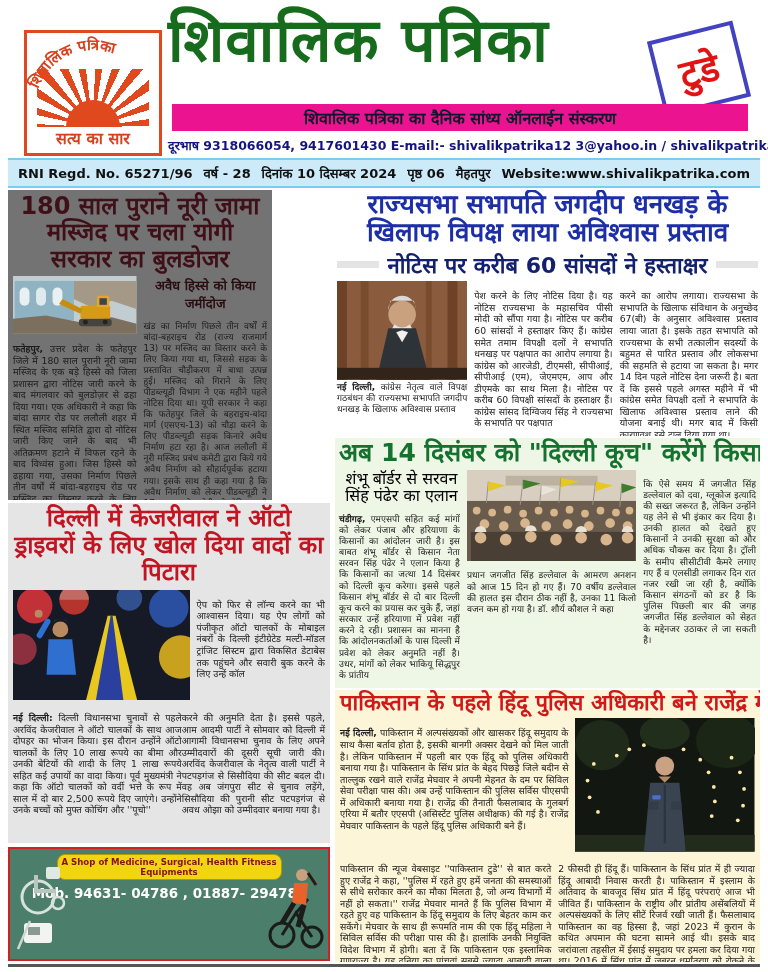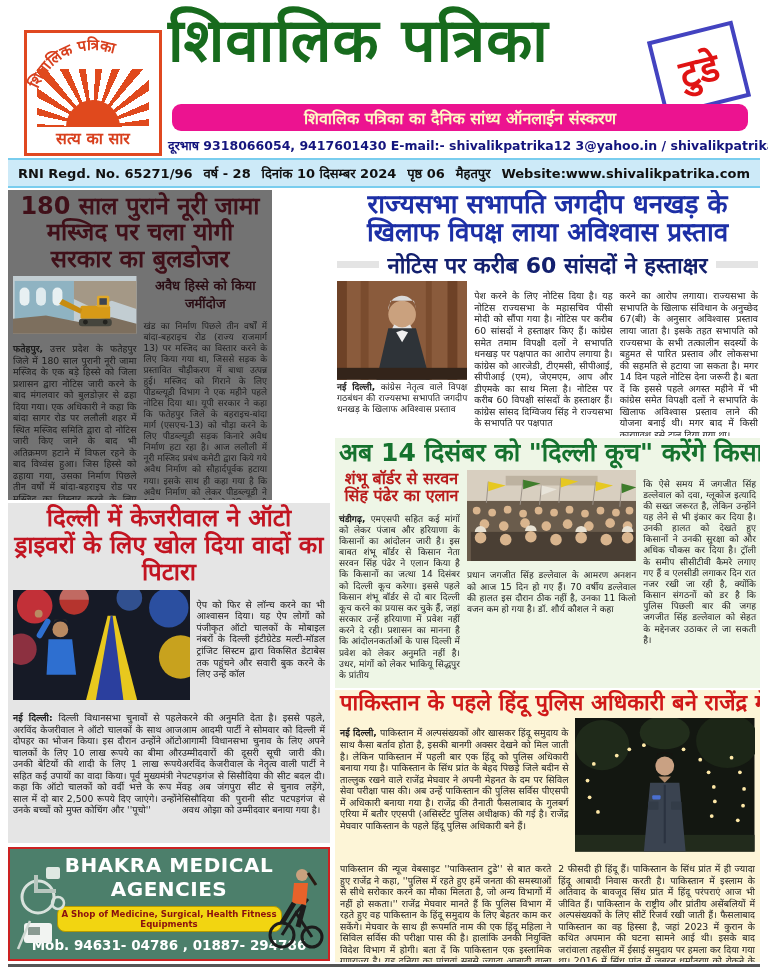--- a/index.html
+++ b/index.html
@@ -9,21 +9,21 @@
   
   .logo-box{position:absolute;left:24px;top:30px;width:138px;height:126px;border:3px solid #e04820;background:#fff;}
   .logo-arc{position:absolute;left:0;top:2px;width:132px;height:60px;}
   .sunburst{position:absolute;left:10px;top:36px;width:112px;height:58px;
     background:repeating-conic-gradient(from 266deg at 50% 100%, #e0491d 0deg 7deg, transparent 7deg 16deg);}
   .sun-core{position:absolute;bottom:0;left:50%;transform:translateX(-50%);width:54px;height:27px;background:#e0491d;border-radius:54px 54px 0 0;}
   .logo-motto{position:absolute;left:0;bottom:4px;width:100%;text-align:center;color:#d8401e;font-weight:bold;font-size:16px;}
   .np-title{position:absolute;left:168px;top:10px;width:490px;color:#176b1d;font-weight:800;font-size:60px;line-height:1.0;letter-spacing:1px;white-space:nowrap;}
   .badge-box{position:absolute;left:655px;top:30px;width:88px;height:78px;border:4px solid #4343c0;background:#fff;transform:rotate(-14deg);display:flex;align-items:center;justify-content:center;}
   .badge-box span{color:#e01414;font-weight:800;font-size:38px;}
-  .pink-banner{position:absolute;left:172px;top:104px;width:576px;height:27px;background:#ec1390;color:#fef9c3;font-weight:bold;font-size:16px;display:flex;align-items:center;justify-content:center;white-space:nowrap;border-radius:9px;}
+  .pink-banner{position:absolute;left:172px;top:104px;width:576px;height:27px;background:#ec1390;color:#0f172a;font-weight:bold;font-size:16px;display:flex;align-items:center;justify-content:center;white-space:nowrap;}
   .contact-line{position:absolute;left:168px;top:137px;width:590px;text-align:center;color:#14157d;font-weight:bold;font-size:12.5px;white-space:nowrap;}
   .info-bar{position:absolute;left:8px;top:158px;width:752px;height:26px;background:#cdeaf8;border-top:2px solid #79cdee;border-bottom:2px solid #79cdee;display:flex;align-items:center;justify-content:space-between;padding:13px 10px;font-weight:bold;font-size:13px;color:#111;}
 
   
   .art{position:absolute;overflow:hidden;}
   .col-text{text-align:justify;font-size:9.3px;line-height:1.24;color:#1c1c1c;}
   .dateline{font-weight:bold;}
   .photo{display:block;width:100%;}
 
   
@@ -57,21 +57,21 @@
   .dh-cols .c1{width:32%;}
   .dh-cols .c2,.dh-cols .c3{width:34%;}
   .caption{font-size:9px;line-height:1.22;color:#1c1c1c;text-align:justify;margin-top:2px;}
 
   .farmers{left:335px;top:438px;width:425px;height:250px;background:#eef6e6;padding:1px 4px;}
   .farmers h1{margin:0;text-align:center;font-size:25px;line-height:1.1;color:#15722e;font-weight:800;white-space:nowrap;}
   .fa-cols{display:flex;gap:7px;margin-top:3px;}
   .fa-c1{width:30%;}
   .fa-c2{width:42%;}
   .fa-c3{width:28%;}
-  .fa-sub{text-align:center;font-weight:700;font-size:16px;line-height:1.1;color:#b91c1c;margin:0 0 2px 4px;}
+  .fa-sub{text-align:center;font-weight:400;font-size:16px;line-height:1.1;color:#000000;margin:0 0 2px 4px;}
 
   .pakistan{left:335px;top:690px;width:425px;height:272px;background:#fdf5d7;padding:1px 5px;}
   .pakistan h1{margin:0;text-align:center;font-size:22px;line-height:1.1;color:#d01818;font-weight:800;white-space:nowrap;}
   .pk-row1{display:flex;gap:7px;margin-top:3px;}
   .pk-intro{width:56%;}
   .pk-photo{width:44%;}
   .pk-row2{display:flex;gap:7px;margin-top:2px;}
 
   .bottom-rule{position:absolute;left:8px;top:964px;width:752px;height:3px;background:#555;}
 </style>
@@ -184,21 +184,20 @@
     <svg class="ad-icART" style="right:4px;" width="56" height="90" viewBox="0 0 56 90">
       <circle cx="14" cy="72" r="12" fill="none" stroke="#1c1c1c" stroke-width="3"></circle>
       <circle cx="44" cy="74" r="10" fill="none" stroke="#1c1c1c" stroke-width="3"></circle>
       <path d="M14 72 L28 50 L44 74" fill="none" stroke="#1c1c1c" stroke-width="3"></path>
       <line x1="28" y1="50" x2="40" y2="36" stroke="#1c1c1c" stroke-width="3"></line>
       <circle cx="34" cy="12" r="6" fill="#caa17e"></circle>
       <path d="M40 10 L48 22" stroke="#2a1a12" stroke-width="3"></path>
       <polygon points="26,20 40,20 38,42 24,40" fill="#e8622a"></polygon>
       <path d="M26 40 L14 60 M36 42 L30 64" stroke="#1c1c1c" stroke-width="5"></path>
     </svg>
-    <div class="ad-title">BHAKRA MEDICAL AGENCIES</div>
     <div class="ad-pill">A Shop of Medicine, Surgical, Health Fitness Equipments</div>
     <div class="ad-phone">Mob. 94631- 04786 , 01887- 294786</div>
   </div>
 
   <div class="art dhankhar">
     <h1>राज्यसभा सभापति जगदीप धनखड़ के खिलाफ विपक्ष लाया अविश्वास प्रस्ताव</h1>
     <div class="subhead-row">
       <div class="rule"></div>
       <div class="t">नोटिस पर करीब 60 सांसदों ने हस्ताक्षर</div>
       <div class="rule"></div>

